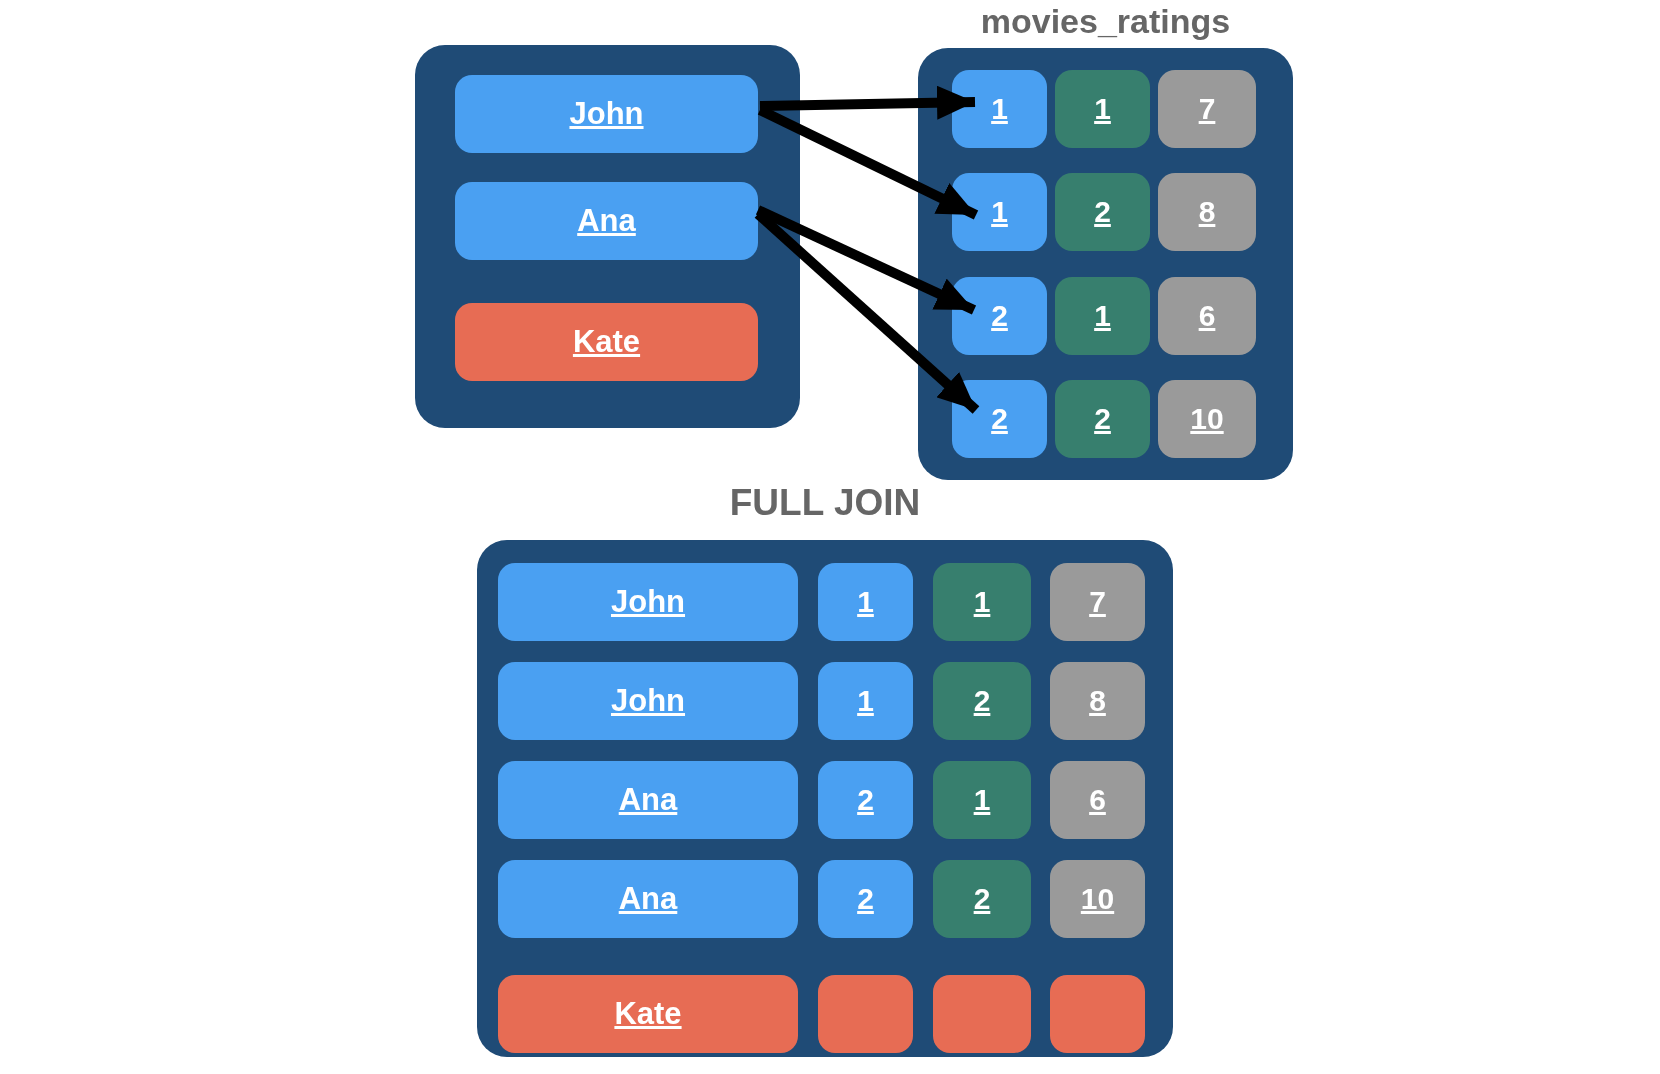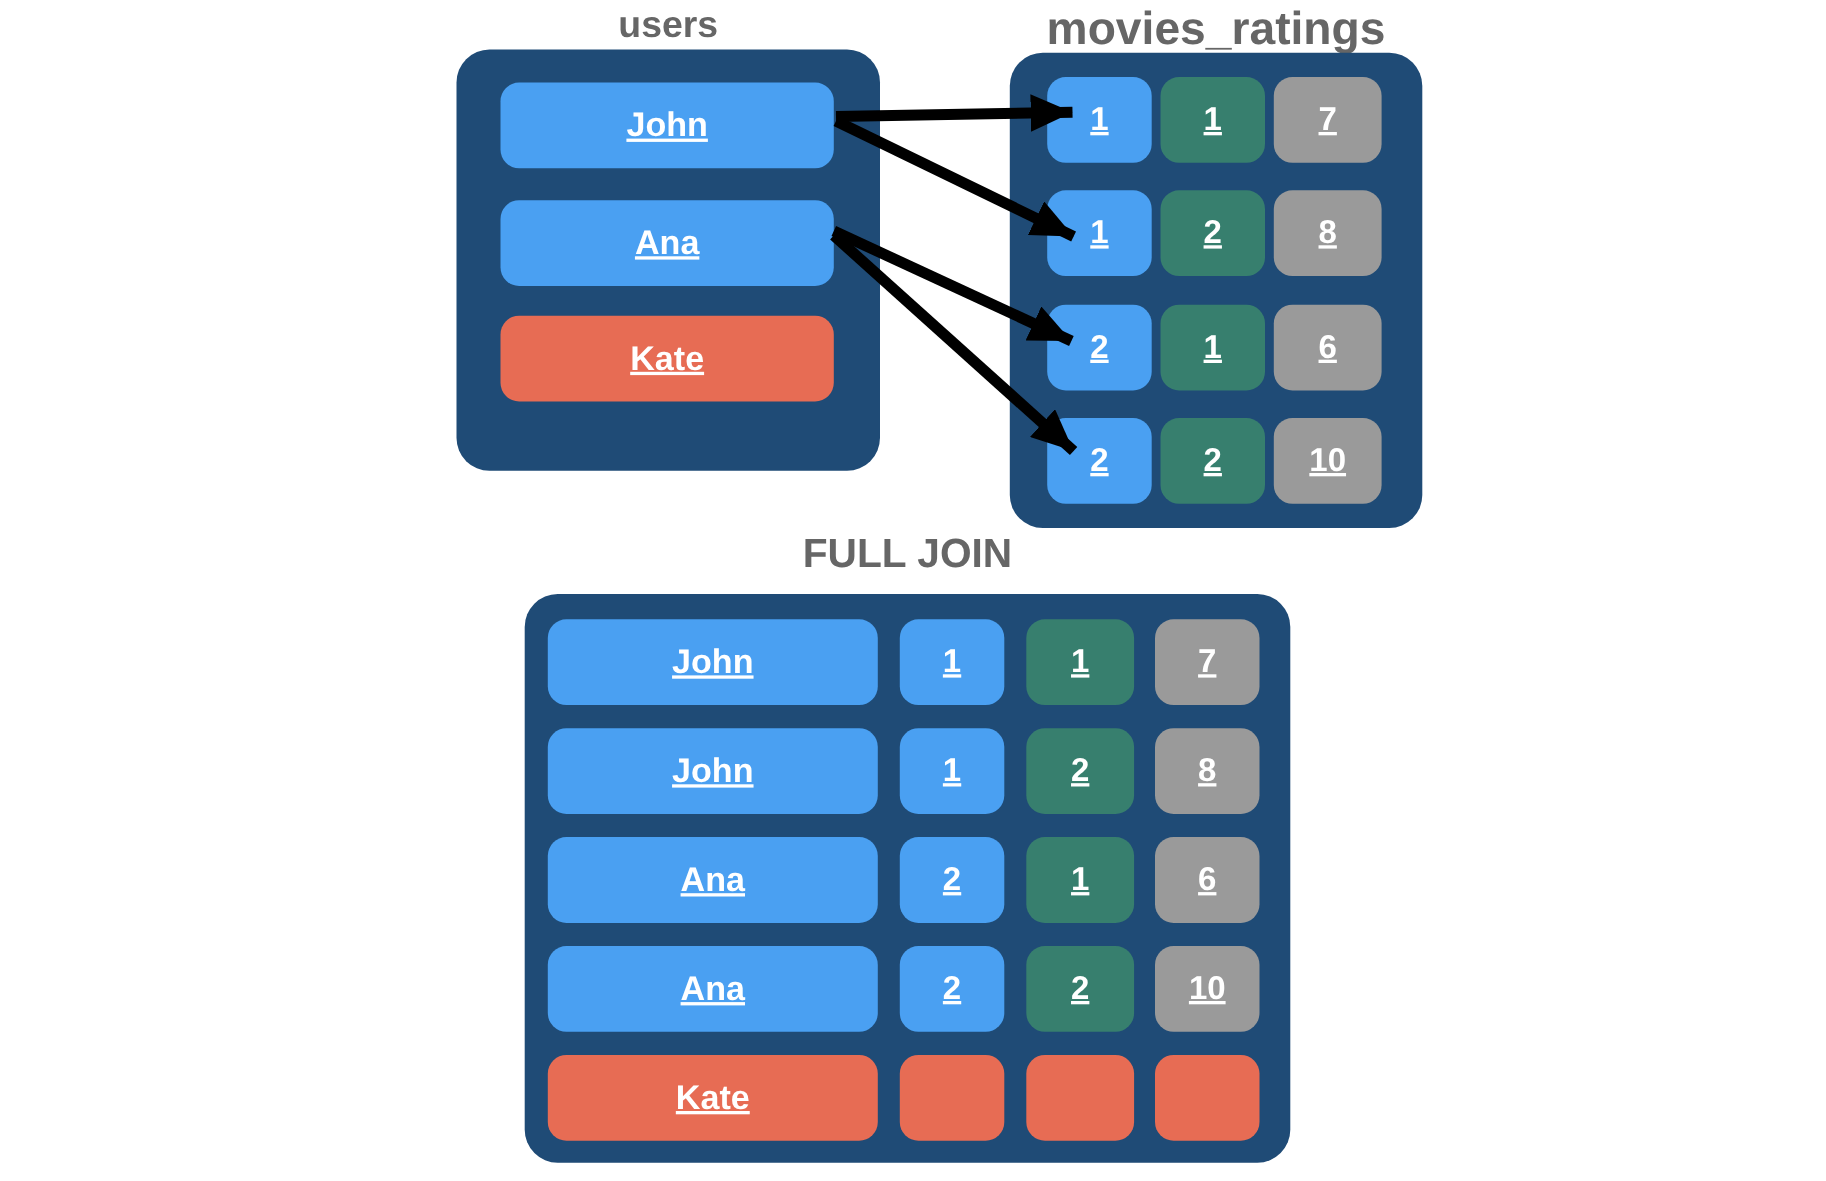--- a/index.html
+++ b/index.html
@@ -8,38 +8,38 @@
     background:#ffffff;
     font-family:"Liberation Sans", sans-serif; font-weight:bold;
     --panel:#1F4B76; --blue:#4AA0F2; --teal:#377F6E; --gray:#9A9A9A;
     --red:#E76C54; --title:#666666; --celltext:#ffffff;
   }
   .sec-title {
     position:absolute; color:var(--title); text-align:center;
     font-weight:bold; white-space:nowrap;
   }
   #users-title  { left:415px; top:4px;  width:385px; font-size:34px; }
-  #movies-title { left:918px; top:2px;  width:375px; font-size:42px; }
+  #movies-title { left:918px; top:2px;  width:375px; font-size:34px; }
   #join-title   { left:477px; top:482px; width:696px; font-size:37px; }
 
   .panel { position:absolute; background:var(--panel); border-radius:30px; }
   #users-panel  { left:415px; top:45px;  width:385px; height:383px; }
   #movies-panel { left:918px; top:48px;  width:375px; height:432px; }
   #join-panel   { left:477px; top:540px; width:696px; height:517px; }
 
   .cell {
     border-radius:17px; color:var(--celltext); font-size:30px;
     display:flex; align-items:center; justify-content:center;
     box-sizing:border-box;
     text-decoration:underline;
   }
   .blue { background:var(--blue); }
   .teal { background:var(--teal); }
   .gray { background:var(--gray); }
-  .red  { background:var(--red); }
+  .red  { background:var(--red);margin-top:16px; }
 
   
   .u-pill { position:absolute; left:40px; width:303px; height:78px; font-size:31px; }
   .u-pill.r0 { top:30px; }
   .u-pill.r1 { top:137px; }
   .u-pill.r2 { top:242px; }
 
   
   .m-row { position:absolute; left:34px; height:78px; display:flex; }
   .m-row.r0 { top:22px; }
@@ -62,21 +62,20 @@
   .j-row .c1 { width:98px; height:78px; margin-left:20px; }
   .j-row .c2 { width:95px; height:78px; margin-left:19px; }
 
   #arrows { position:absolute; left:0; top:0; pointer-events:none; }
 </style>
 </head>
 <body>
 
 <div id="stage" style="--panel: #1F4B76; --blue: #4AA0F2; --teal: #377F6E; --gray: #9A9A9A; --red: #E76C54; --title: #666666; --celltext: #FFFFFF;">
 
-  <div class="sec-title" id="users-title">users</div>
   <div class="sec-title" id="movies-title">movies_ratings</div>
   <div class="sec-title" id="join-title">FULL JOIN</div>
 
   <div class="panel" id="users-panel">
     <div class="cell blue u-pill r0">John</div>
     <div class="cell blue u-pill r1">Ana</div>
     <div class="cell red u-pill r2">Kate</div>
   </div>
 
   <div class="panel" id="movies-panel">

